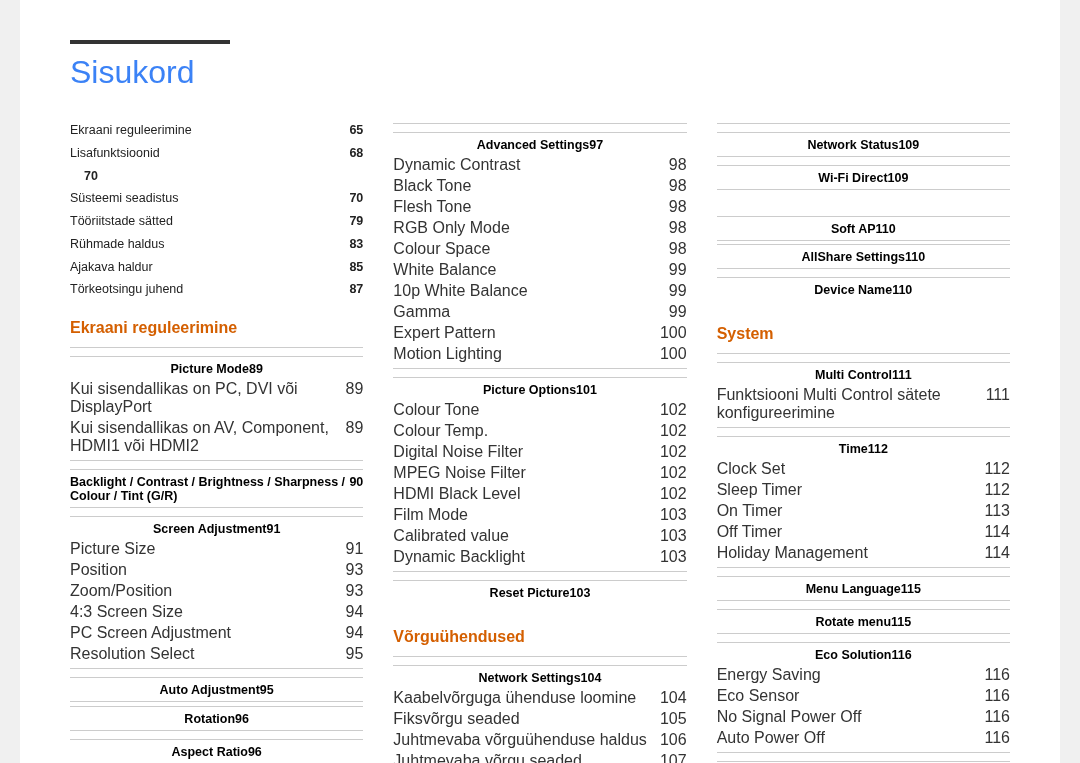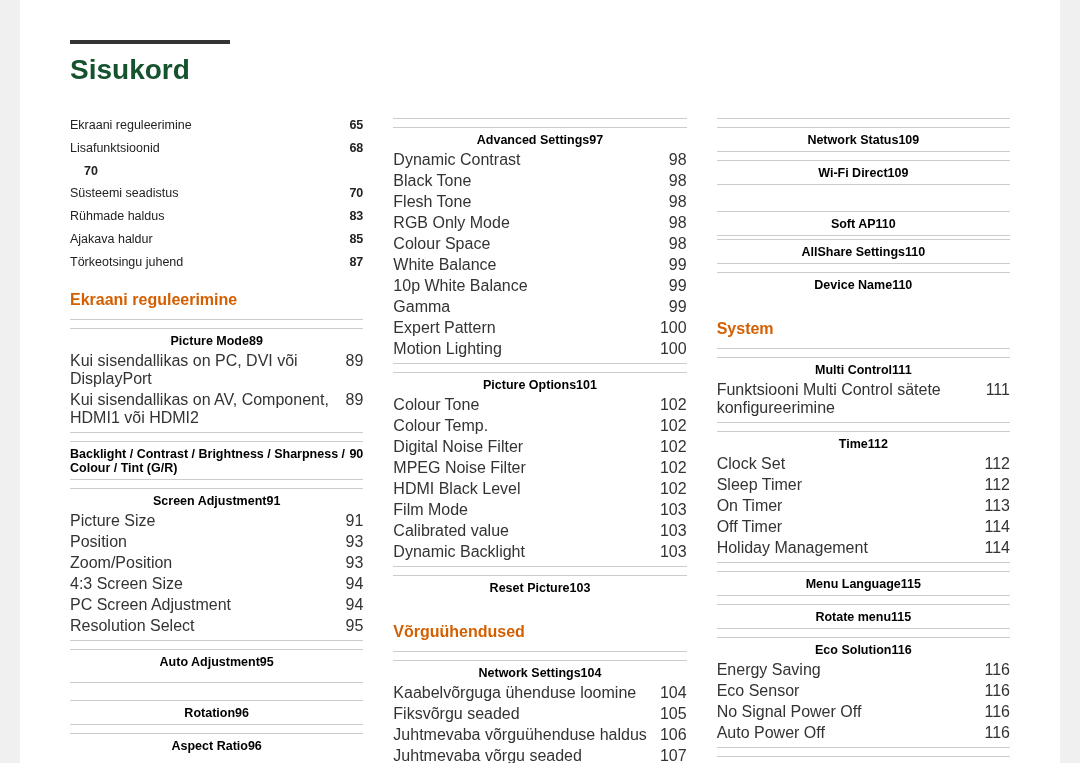--- a/index.html
+++ b/index.html
@@ -18,23 +18,23 @@
       padding: 40px 50px 40px 50px;
       position: relative;
     }
     .title-bar {
       width: 160px;
       height: 4px;
       background: #333;
       margin-bottom: 10px;
     }
     h1.main-title {
-      font-size: 28px;
-      font-weight: bold;
-      color: #14532d;
+      font-size: 32px;
+      font-weight: normal;
+      color: #3b82f6;
       margin-bottom: 28px;
     }
     .columns {
       display: flex;
       gap: 0;
       width: 100%;
     }
     .col {
       flex: 1;
       padding-right: 30px;
@@ -118,20 +118,24 @@
             <span class="page-num">68</span>
           </div>
           <div class="toc-row">
             <span class="page-num">70</span>
           </div>
           <div class="toc-row">
             <span class="label">Süsteemi seadistus</span>
             <span class="page-num">70</span>
           </div>
           <div class="toc-row">
+            <span class="label">Tööriitstade sätted</span>
+            <span class="page-num">79</span>
+          </div>
+          <div class="toc-row">
             <span class="label">Rühmade haldus</span>
             <span class="page-num">83</span>
           </div>
           <div class="toc-row">
             <span class="label">Ajakava haldur</span>
             <span class="page-num">85</span>
           </div>
           <div class="toc-row">
             <span class="label">Törkeotsingu juhend</span>
             <span class="page-num">87</span>
@@ -190,21 +194,21 @@
               <span>Resolution Select</span>
               <span class="page-num">95</span>
             </div>
           </div>
           <div style="border-top: 1px solid rgb(204, 204, 204); padding-top: 5px; margin-top: 4px;">
             <div class="bold-section">
               <span class="label">Auto Adjustment</span>
               <span class="page-num">95</span>
             </div>
           </div>
-          <div style="border-top: 1px solid rgb(204, 204, 204); padding-top: 14px; margin-top: 13px;">
+          <div style="border-top: 1px solid rgb(204, 204, 204); padding-top: 1px; margin-top: 4px;">
             <div class="bold-section">
               <span class="label">Rotation</span>
               <span class="page-num">96</span>
             </div>
           </div>
           <div style="border-top: 1px solid rgb(204, 204, 204); padding-top: 5px; margin-top: 4px;">
             <div class="bold-section">
               <span class="label">Aspect Ratio</span>
               <span class="page-num">96</span>
             </div>

